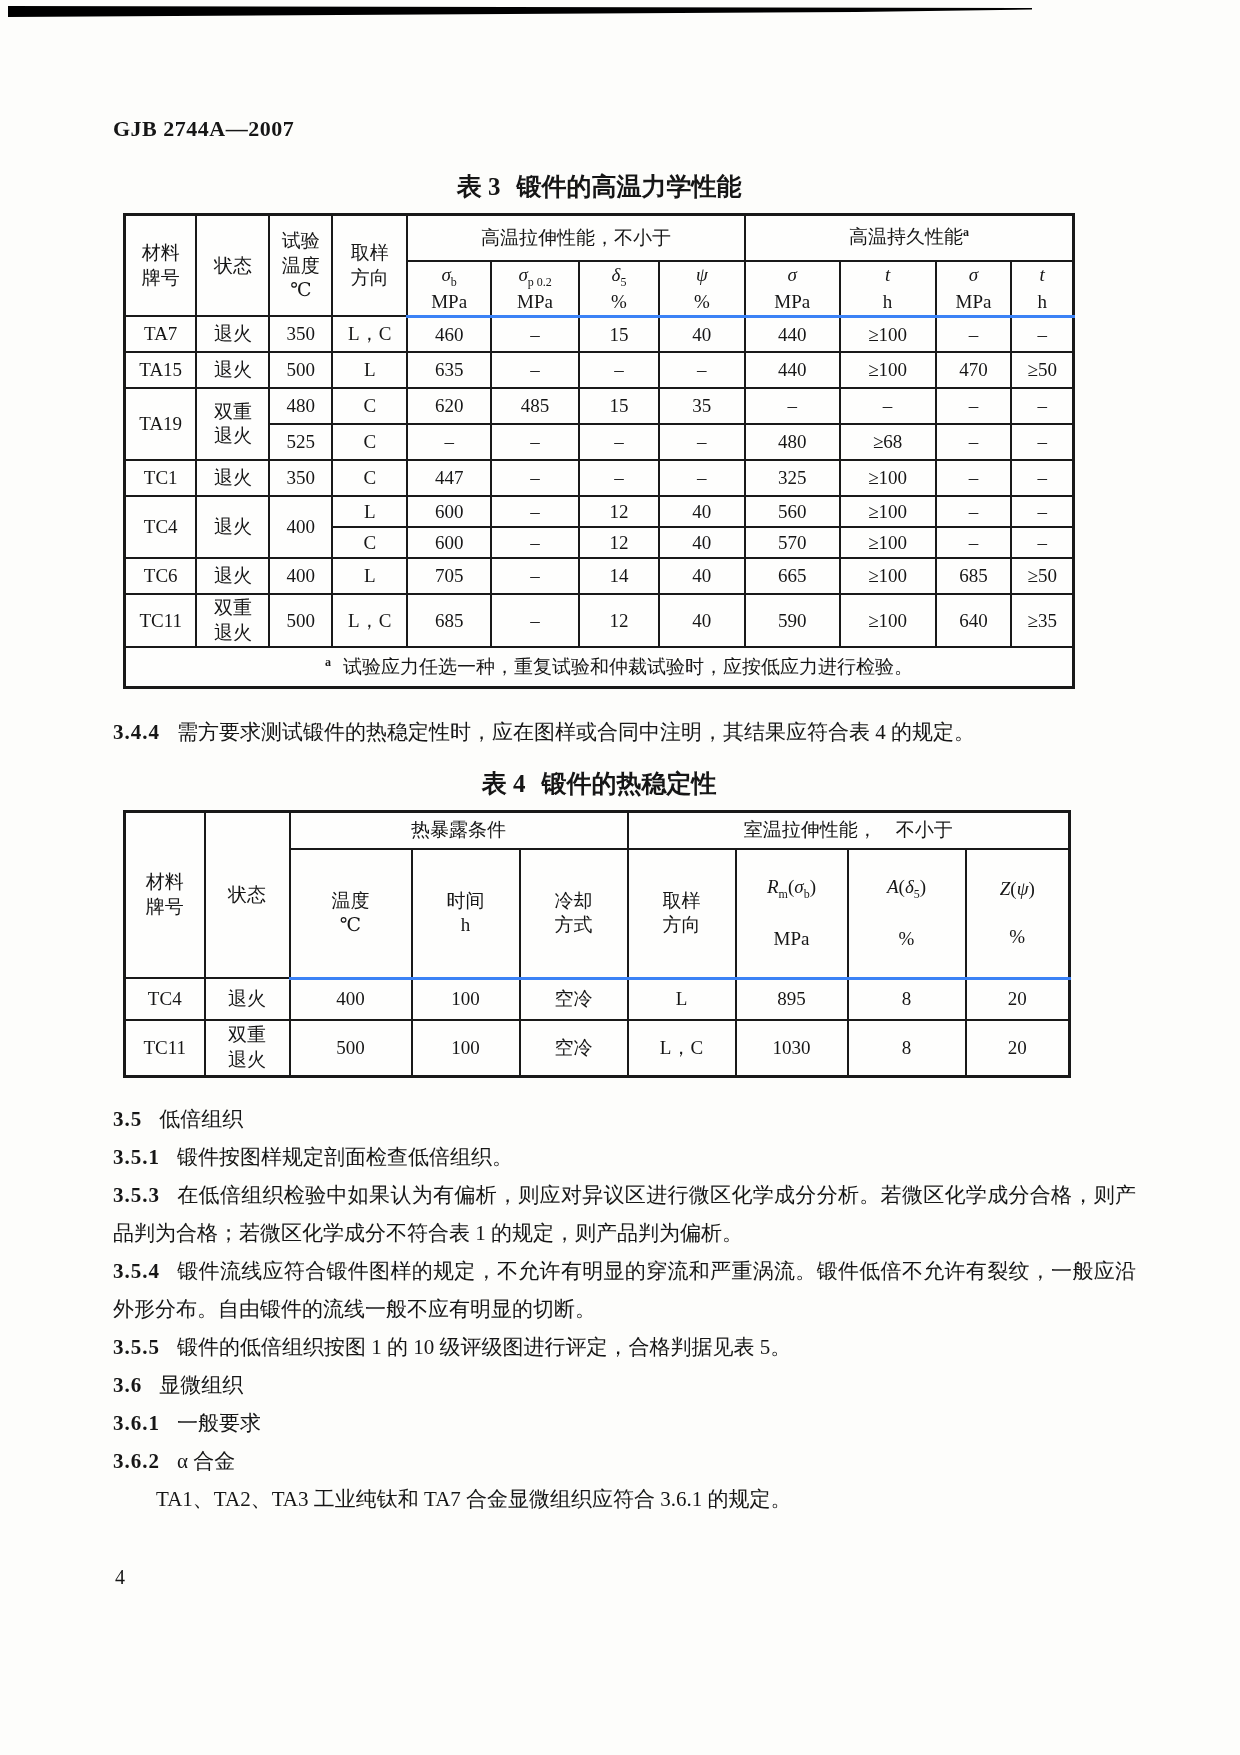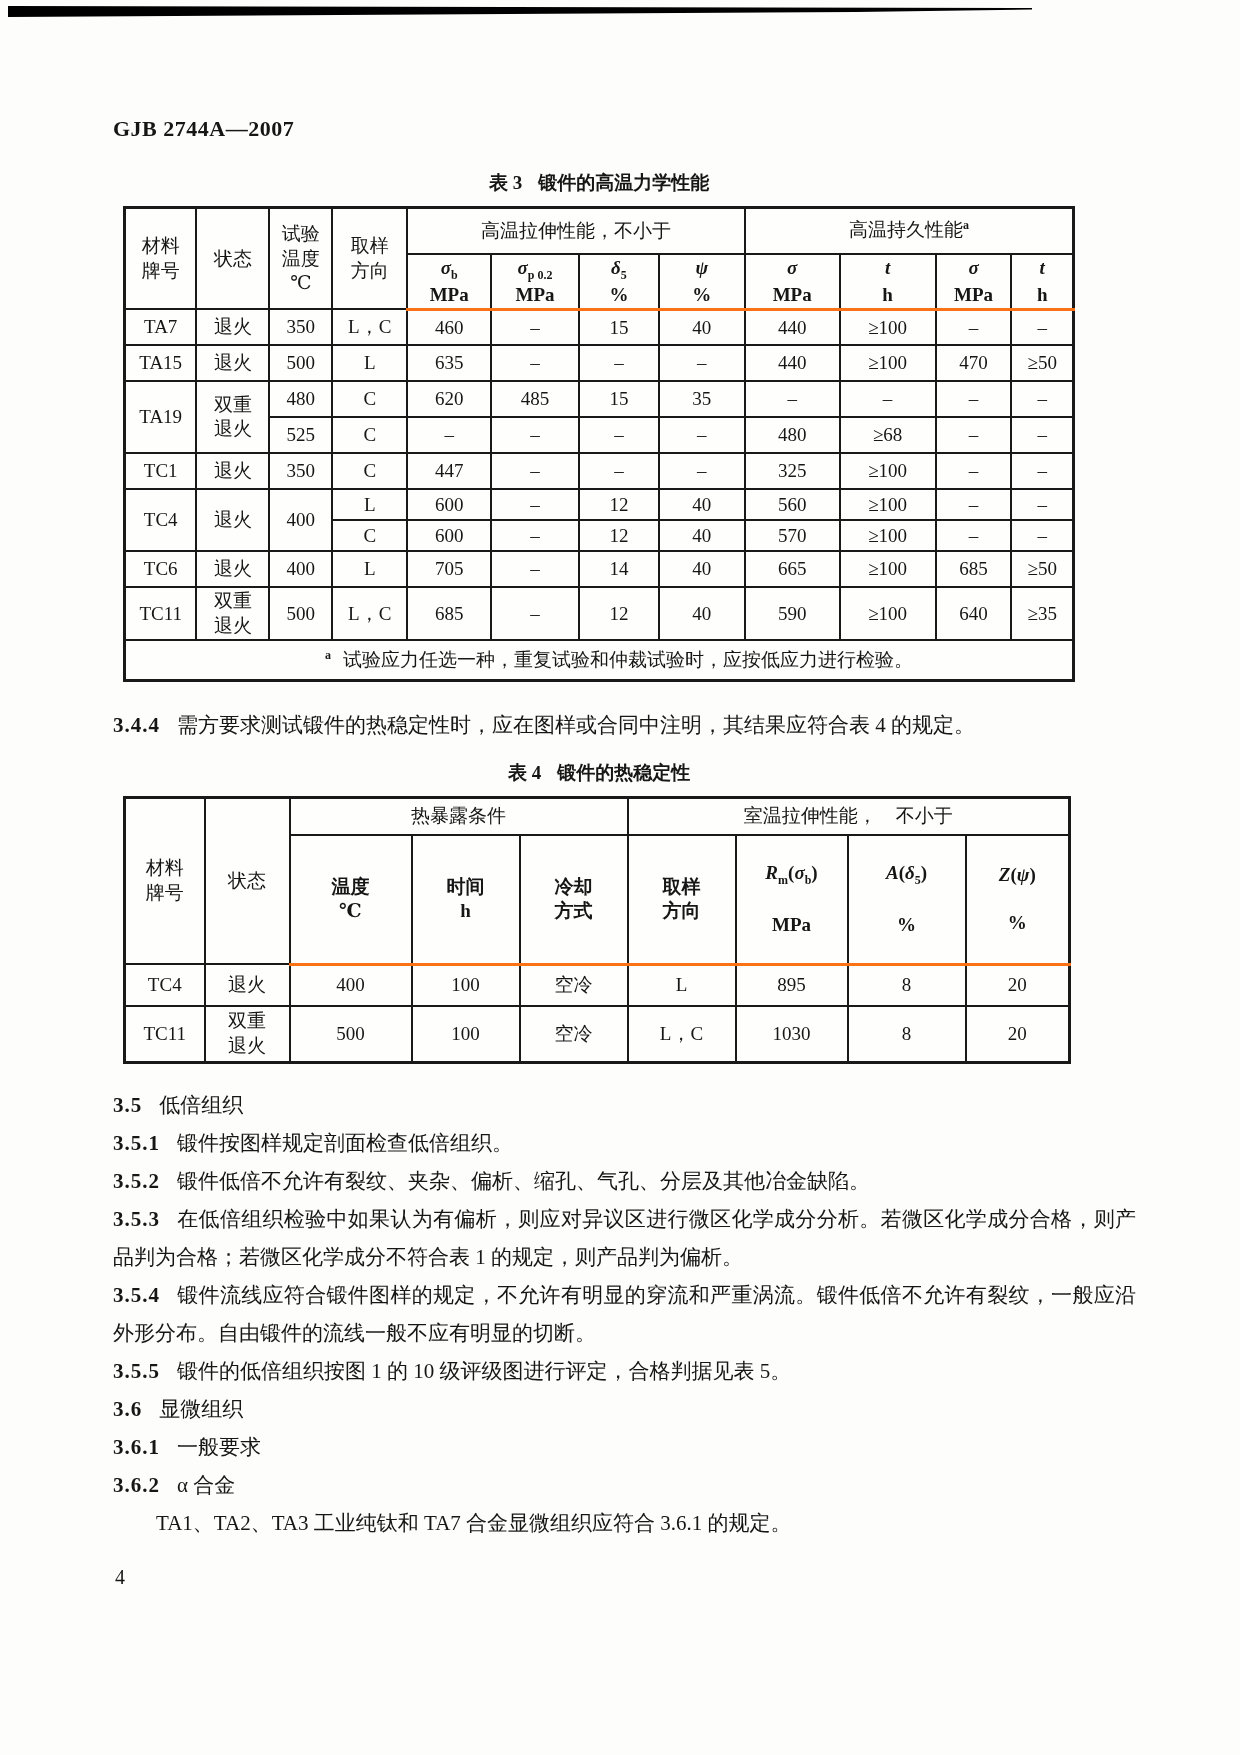--- a/index.html
+++ b/index.html
@@ -6,30 +6,30 @@
   body {
     width:1240px; height:1755px;
     background:#fdfdfb; color:#161616;
     font-family:"Liberation Serif","DejaVu Serif",serif;
     position:relative; overflow:hidden;
   }
   .scan-bar { position:absolute; top:0; left:0; }
   .page { padding:116px 104px 0 113px; }
   .stdnum { font-size:22px; font-weight:bold; letter-spacing:.5px; }
   .tblwrap { width:952px; margin-left:10px; }
-  .caption { text-align:center; font-weight:bold; font-size:19px; }
+  .caption { text-align:center; font-weight:bold; font-size:25px; }
   .caption .lbl { margin-right:16px; }
   .cap3 { margin-top:28px; }
   .cap4 { margin-top:16px; }
   table.t { border-collapse:collapse; border:3px solid #191919; table-layout:fixed; margin-top:10px; background:#fefefd; }
   .t td {
     border:2px solid #191919; text-align:center; vertical-align:middle;
     font-size:19px; line-height:1.28; white-space:pre-line; padding:1px 2px;
   }
-  .t tr.h2 td { border-bottom:3px solid #f97316;font-weight:bold; }
+  .t tr.h2 td { border-bottom:3px solid #3b82f6; }
   .t sub { font-size:12px; }
   .t .sym i { font-style:italic; }
   .fncell { text-align:left; padding-left:42px !important; }
   sup.fnm { font-size:12px; font-weight:bold; }
   .fntext { margin-left:12px; }
   .t3 .h1 { height:46px; } .t3 .h2 { height:50px; }
   .t3 .r  { height:36px; } .t3 .rs { height:31px; }
   .t3 .rt { height:52px; } .t3 .fn { height:40px; }
   .t4 .h1 { height:38px; } .t4 .h2 { height:64px; }
   .t4 .r0 { height:42px; } .t4 .r1 { height:56px; }
@@ -299,21 +299,20 @@
             <td>8</td>
             <td>20</td>
       </tr>
     </tbody>
       </table>
   </div>
 
   <div class="sec">
     <p class="hd"><span class="cnum">3.5</span><span class="ctext">低倍组织</span></p>
     <p><span class="cnum">3.5.1</span><span class="ctext">锻件按图样规定剖面检查低倍组织。</span></p>
-    <p><span class="cnum">3.5.2</span><span class="ctext">锻件低倍不允许有裂纹、夹杂、偏析、缩孔、气孔、分层及其他冶金缺陷。</span></p>
     <p><span class="cnum">3.5.3</span><span class="ctext">在低倍组织检验中如果认为有偏析，则应对异议区进行微区化学成分分析。若微区化学成分合格，则产品判为合格；若微区化学成分不符合表 1 的规定，则产品判为偏析。</span></p>
     <p><span class="cnum">3.5.4</span><span class="ctext">锻件流线应符合锻件图样的规定，不允许有明显的穿流和严重涡流。锻件低倍不允许有裂纹，一般应沿外形分布。自由锻件的流线一般不应有明显的切断。</span></p>
     <p><span class="cnum">3.5.5</span><span class="ctext">锻件的低倍组织按图 1 的 10 级评级图进行评定，合格判据见表 5。</span></p>
     <p class="hd"><span class="cnum">3.6</span><span class="ctext">显微组织</span></p>
     <p class="hd"><span class="cnum">3.6.1</span><span class="ctext">一般要求</span></p>
     <p class="hd"><span class="cnum">3.6.2</span><span class="ctext">α 合金</span></p>
     <p class="indent">TA1、TA2、TA3 工业纯钛和 TA7 合金显微组织应符合 3.6.1 的规定。</p>
   </div>
 
 </div>

